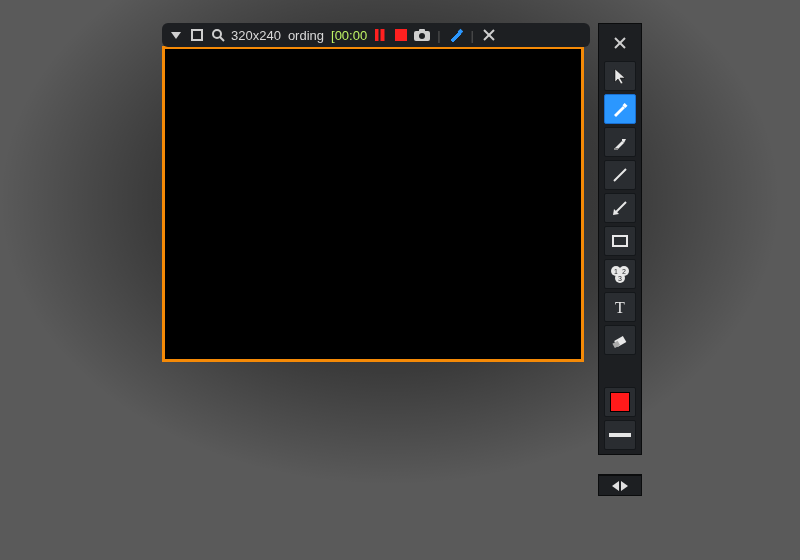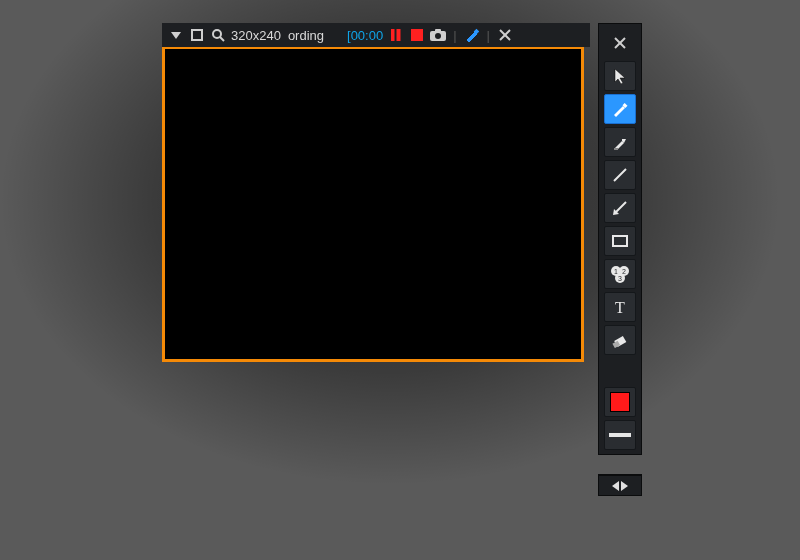--- a/index.html
+++ b/index.html
@@ -39,35 +39,36 @@
     top: 23px;
     width: 428px;
     height: 24px;
     background: #1d1f22;
     display: flex;
     align-items: center;
     gap: 5px;
     padding: 0 6px;
     box-sizing: border-box;
     color: #cfcfcf;
+    border-radius: 6px;
   }
   .topbar .ico {
     width: 16px;
     height: 16px;
     display: flex;
     align-items: center;
     justify-content: center;
   }
   .topbar .ico svg { display:block; }
   .res {
     color: #d9d9d9;
     white-space: nowrap;
     margin-right: 2px;
   }
-  .time { color: #0ea5e9; margin-left: 16px; }
+  .time { color: #bef264; }
   .sep { color:#555; padding:0 2px; }
   .blue svg * { stroke:#2b97ff; fill:#2b97ff; }
   .red svg * { stroke:#ff2020; fill:#ff2020; }
 
   .sidebar {
     position: absolute;
     left: 598px;
     top: 23px;
     width: 44px;
     background: #1d1f22;

